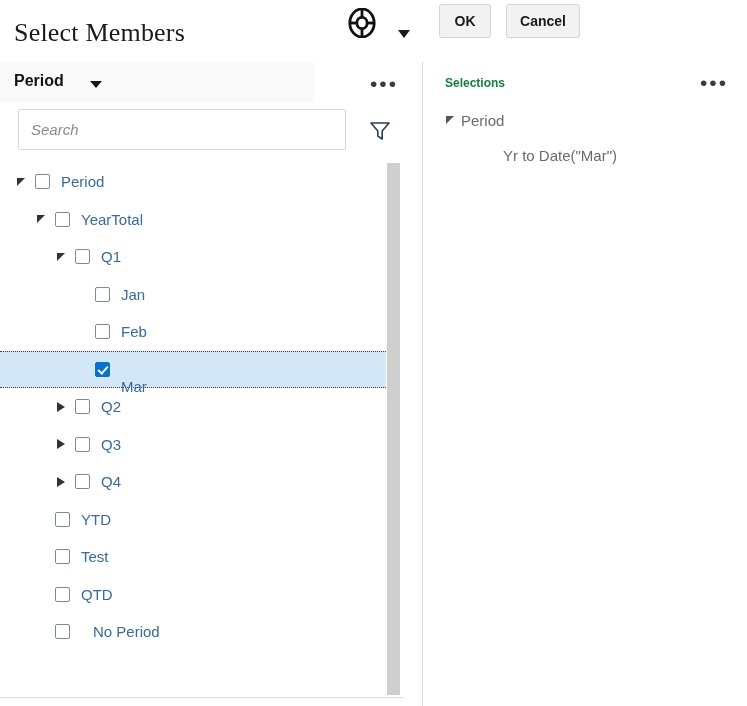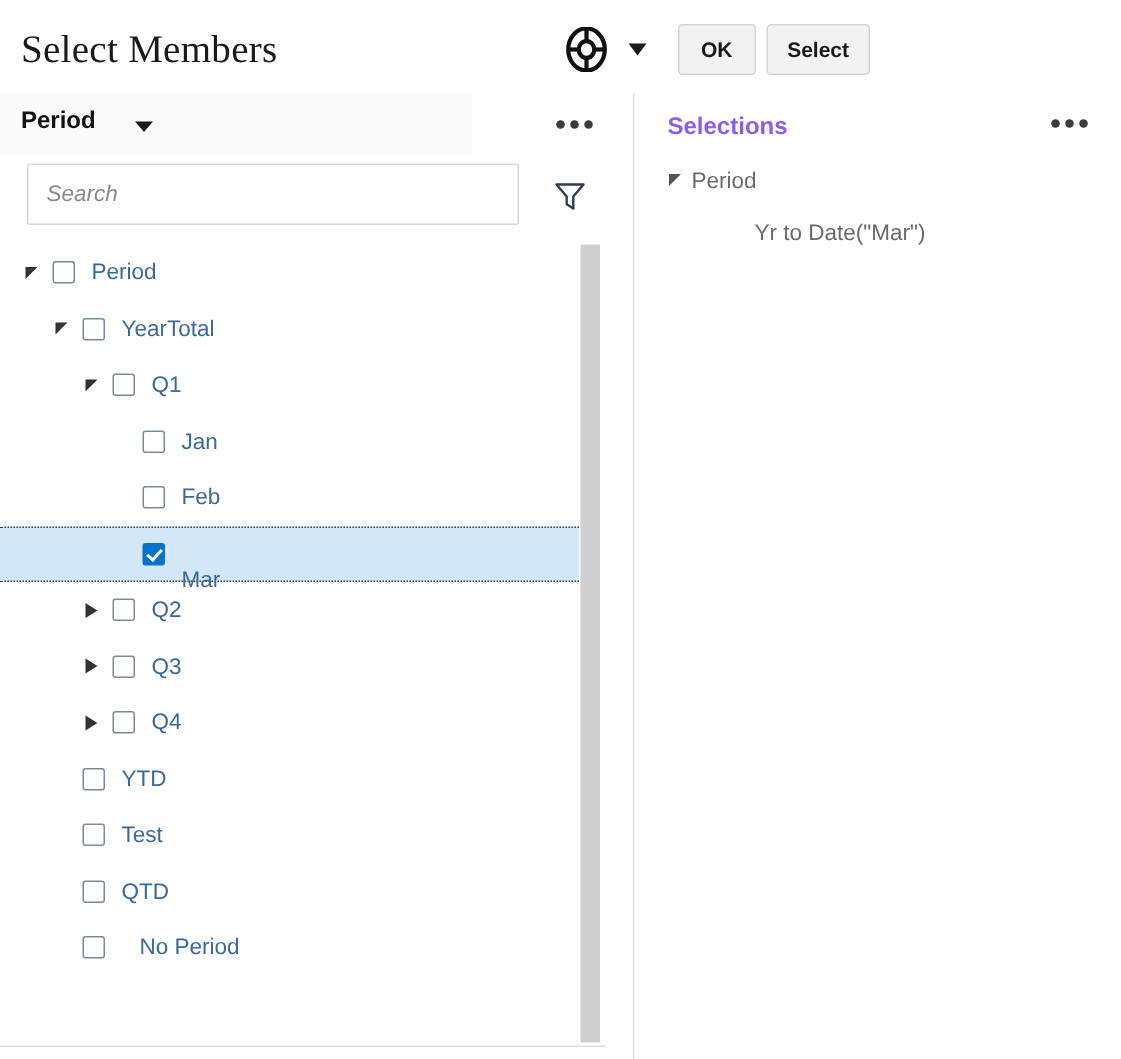--- a/index.html
+++ b/index.html
@@ -26,24 +26,24 @@
     position: absolute;
     left: 14px; top: 18px;
     font-family: "Liberation Serif", serif;
     font-size: 26px;
     color: #1a1a1a;
     letter-spacing: .2px;
     white-space: nowrap;
   }
   .header-right {
     position: absolute;
-    right: 16px; top: 16px;
+    right: 16px; top: 4px;
     display: flex;
-    align-items: center;
-    gap: 0px;
+    align-items: flex-end;
+    gap: 8px;
   }
   .cube-icon-wrap {
     display: flex;
     align-items: center;
     margin-right: 4px;
   }
   .cube-icon {
     width: 30px; height: 30px;
     display: block;
   }
@@ -236,23 +236,23 @@
   
   .right-panel {
     position: absolute;
     left: 423px; top: 62px;
     width: 324px; height: 644px;
     background: #ffffff;
   }
   .sel-title {
     position: absolute;
     left: 22px; top: 14px;
-    font-size: 16px;
+    font-size: 12px;
     font-weight: bold;
-    color: #8b5cf6;
+    color: #15803d;
   }
   .dots-right { left: 700px; top: 78px; }
 
   .sel-root {
     position: absolute;
     left: 446px; top: 110px;
     display: flex;
     align-items: center;
     height: 20px;
   }
@@ -287,21 +287,21 @@
         <ellipse cx="16" cy="16" rx="13" ry="15" fill="none" stroke="#111" stroke-width="3"></ellipse>
         <ellipse cx="16" cy="16" rx="5.5" ry="6" fill="none" stroke="#111" stroke-width="3"></ellipse>
         <line x1="16" y1="1.5" x2="16" y2="10" stroke="#111" stroke-width="3"></line>
         <line x1="16" y1="22" x2="16" y2="30.5" stroke="#111" stroke-width="3"></line>
         <line x1="3" y1="16" x2="10.5" y2="16" stroke="#111" stroke-width="3"></line>
         <line x1="21.5" y1="16" x2="29" y2="16" stroke="#111" stroke-width="3"></line>
       </svg>
     </span>
     <span class="caret-down"></span>
     <button class="btn">OK</button>
-    <button class="btn">Select</button>
+    <button class="btn">Cancel</button>
   </div>
 </div>
 
 <div class="left-panel">
   <div class="panel-head">
     <span class="panel-head-title">Period</span>
     <span class="panel-head-caret"></span>
   </div>
   <div class="dots-menu dots-left">•••</div>
 

